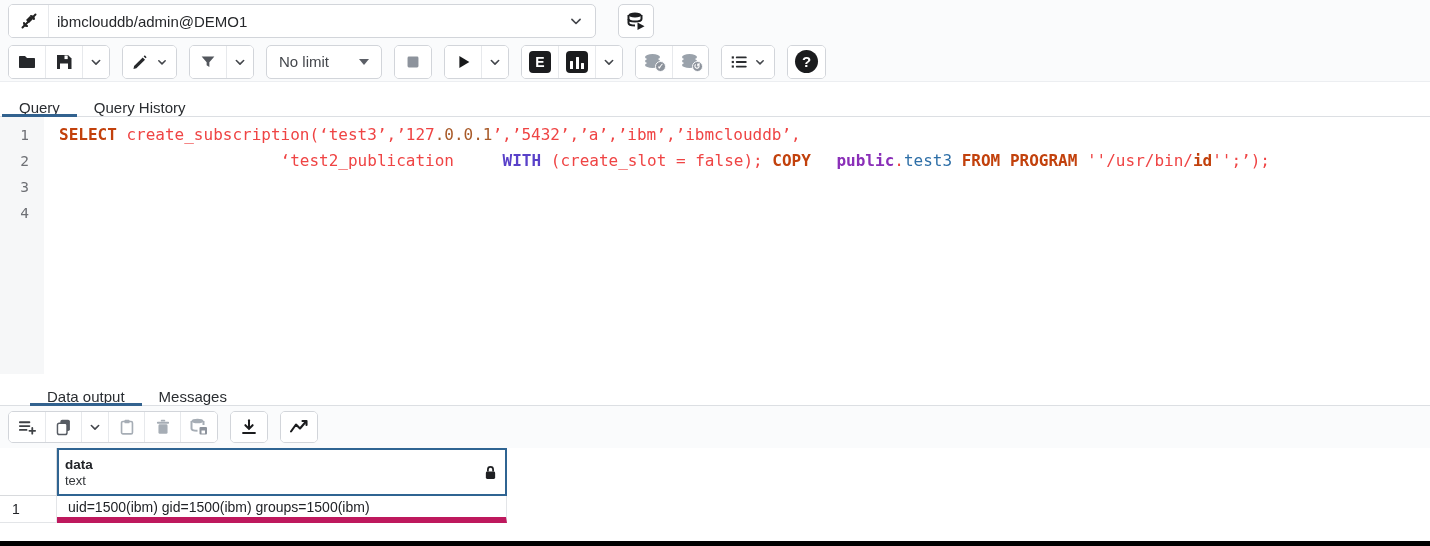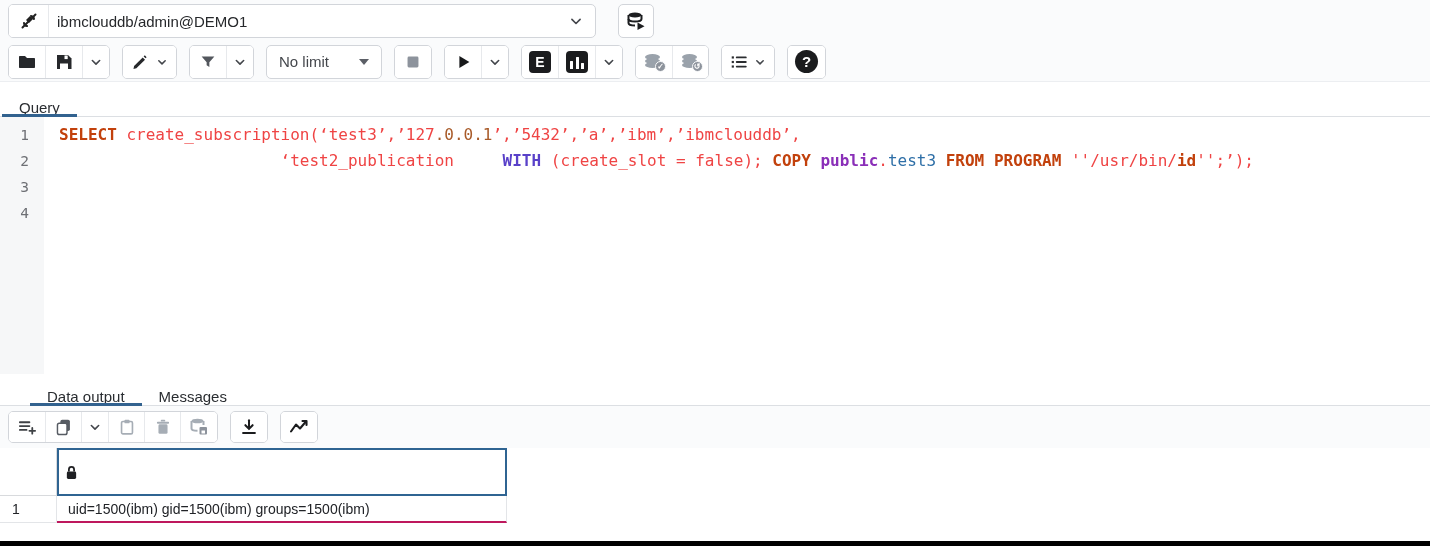--- a/index.html
+++ b/index.html
@@ -55,21 +55,21 @@
 
   
   .editor { height:257px; background:#fff; position:relative; overflow:hidden; cursor:text;
     font-family:"DejaVu Sans Mono", monospace; font-size:16px; }
   .editor::before { content:""; position:absolute; left:0; top:0; bottom:0; width:44px; background:#f6f7f8; }
   .editor-lines { position:relative; padding-top:5px; }
   .code-row { display:flex; height:26px; line-height:26px; }
   .gut { width:44px; flex:0 0 44px; text-align:right; padding-right:15px; color:#6e7075; font-size:14.5px; z-index:1; }
   .code { white-space:pre; padding-left:15px; color:#202124; }
   .tok-kw  { color:#c2410c; font-weight:bold; }
-  .tok-kwp { color:#8a2fb8; font-weight:bold; }
+  .tok-kwp { color:#8a2fb8; font-weight:bold;margin-left:16px; }
   .tok-kw2 { color:#5941c9; font-weight:bold;margin-left:39px; }
   .tok-id  { color:#2e6fa7; }
   .tok-num { color:#a85a28; }
   .tok-pl  { color:#ef4444; }
 
   
   .rtoolbar { height:42px; background:#fafbfc; display:flex; align-items:center; padding:0 8px; gap:12px; }
 
   
   .results { flex:1; background:#fff; position:relative; }
@@ -77,21 +77,21 @@
   .thead { display:flex; height:48px; }
   .th-num { width:57px; background:#fff; border-bottom:1px solid #d8dadd; border-right:1px solid #d8dadd; }
   .th-data { width:450px; border:2px solid #2f6492; background:#fff; display:flex; align-items:center;
     padding:0 8px 0 6px; cursor:pointer; }
   .th-data .labels { flex:1; }
   .th-data .cname { font-size:13.5px; font-weight:bold; color:#212327; line-height:17px; }
   .th-data .ctype { font-size:13px; color:#33363a; line-height:16px; }
   .trow { display:flex; height:27px; font-size:14px; color:#212327; }
   .td-num { width:57px; border-bottom:1px solid #e3e5e8; border-right:1px solid #e3e5e8;
     display:flex; align-items:center; padding-left:12px; background:#fff; }
-  .td-val { width:450px; border-bottom:2px solid #be185d; border-right:1px solid #e3e5e8;
+  .td-val { width:450px; border-bottom:6px solid #be185d; border-right:1px solid #e3e5e8;
     display:flex; align-items:center; padding-left:11px; background:#fff;text-align:right; }
 
   .bottom-edge { height:5px; background:#000; }
   svg { display:block; }
 </style>
 </head>
 <body>
 
 <div class="app">
 
@@ -287,20 +287,23 @@
       <div class="tb-btn">
         <span class="help-circle">?</span>
       </div>
     </div>
   </div>
 
   <div class="tabs">
     <div class="tab active">
       <span>Query</span>
     </div>
+    <div class="tab">
+      <span>Query History</span>
+    </div>
   </div>
 
   <div class="editor">
     <div class="editor-lines" id="editor-lines">
         <div class="code-row">
           <span class="gut">1</span>
           <span class="code"><span class="tok-kw">SELECT</span><span class="tok-pl"> create_subscription(‘test3’,’127</span><span class="tok-num">.0.0.1</span><span class="tok-pl">’,’5432’,’a’,’ibm’,’ibmclouddb’,</span></span>
         </div>
         <div class="code-row">
           <span class="gut">2</span>
@@ -406,20 +409,24 @@
         </span>
       </div>
     </div>
   </div>
 
   <div class="results">
     <div class="grid">
       <div class="thead">
         <div class="th-num"></div>
         <div class="th-data">
+          <div class="labels">
+            <div class="cname">data</div>
+            <div class="ctype">text</div>
+          </div>
           <span>
             <svg width="13" height="15" viewBox="0 0 14 16">
               <rect x="2" y="7" width="10" height="8" rx="1.5" fill="#1f2023"></rect>
               <path d="M4.2 7 V4.8 a2.8 2.8 0 0 1 5.6 0 V7" fill="none" stroke="#1f2023" stroke-width="1.9"></path>
             </svg>
           </span>
         </div>
       </div>
       <div id="result-rows">
           <div class="trow">

